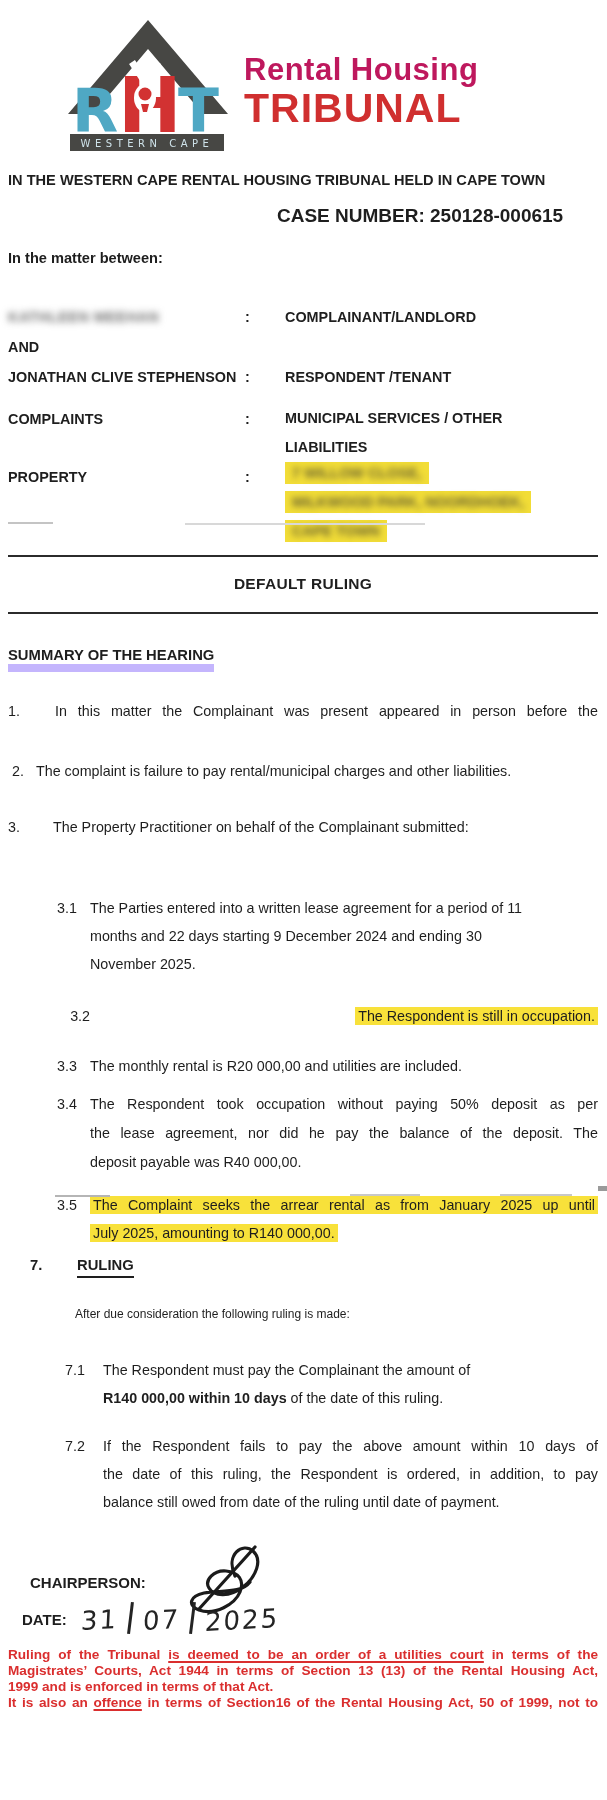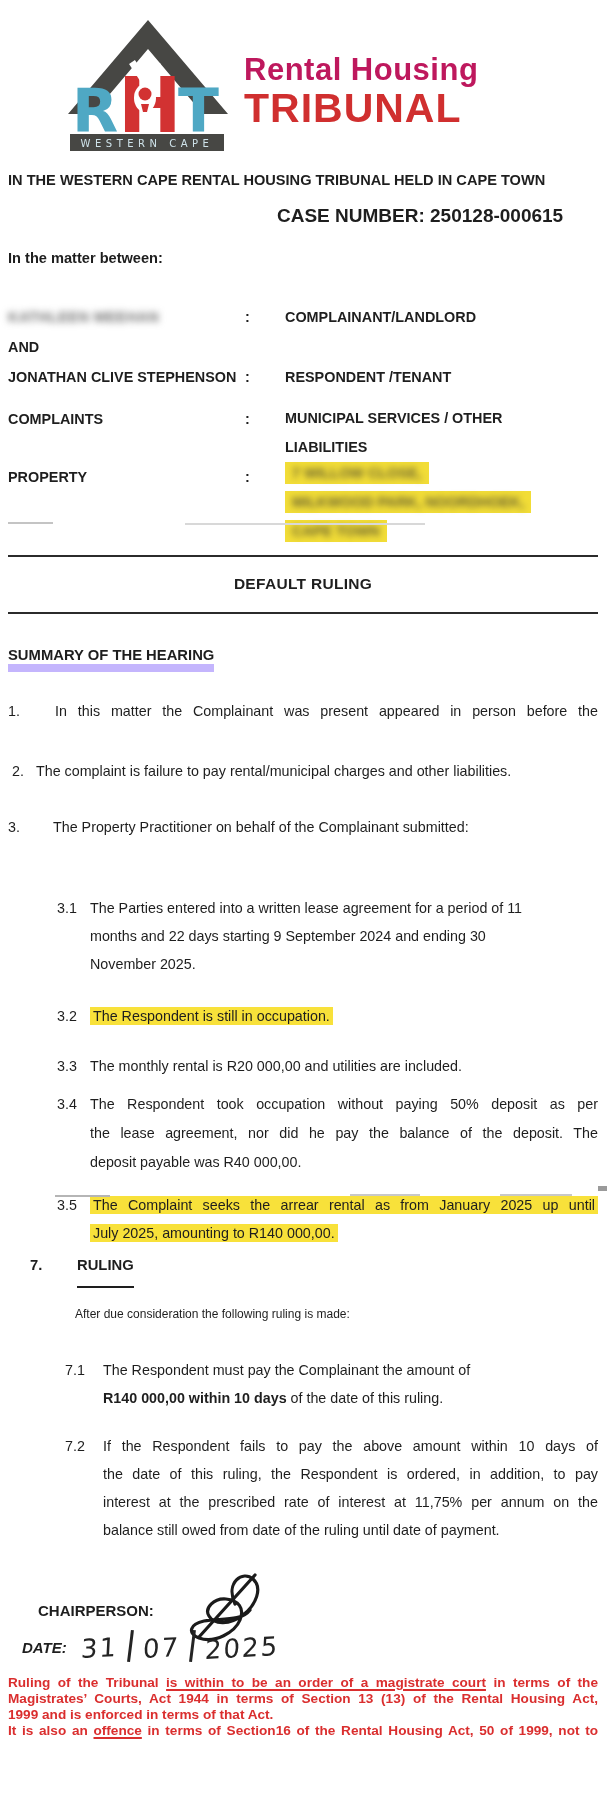--- a/index.html
+++ b/index.html
@@ -49,42 +49,42 @@
   .lvl1c{grid-template-columns:45px 1fr;}
   .sub{margin-left:49px;grid-template-columns:33px 1fr;}
   .sub7{margin-left:57px;grid-template-columns:38px 1fr;}
   .jline{text-align:justify;text-align-last:justify;}
   .lline{text-align:left;}
   .p1{margin-top:32px;}
   .p1 .ptext{text-align:justify;text-align-last:justify;}
   .p2{margin-top:32px;}
   .p3{margin-top:28px;}
   .p3_1{margin-top:53px;}
-  .p3_2{margin-top:24px;}
+  .p3_2{margin-top:24px;text-align:right;}
   .p3_3{margin-top:22px;}
   .p3_4{margin-top:10px;line-height:29px;}
   .p3_5{margin-top:14px;}
   .hl{background:#f8e13a;padding:1px 3px;box-decoration-break:clone;-webkit-box-decoration-break:clone;}
 
   
   .ruling-heading{margin-top:8px;display:grid;grid-template-columns:47px 1fr;font-weight:bold;font-size:14.8px;line-height:21px;margin-left:22px;}
-  .ruling-heading .rh-label span{border-bottom:2px solid #1e1e1e;padding-bottom:13px;}
+  .ruling-heading .rh-label span{border-bottom:2px solid #1e1e1e;padding-bottom:3px;}
   .ruling-intro{margin-top:28px;margin-left:67px;font-size:12px;line-height:20px;}
   .p7_1{margin-top:32px;}
   .p7_2{margin-top:20px;}
   .bseg{font-weight:bold;}
 
   
   .signoff{margin-top:36px;position:relative;height:85px;margin-left:14px;}
-  .chair-label{position:absolute;top:22px;left:16px;font-weight:bold;font-size:15px;}
+  .chair-label{position:absolute;top:22px;left:8px;font-weight:bold;font-size:15px;}
   .date-row{position:absolute;top:50px;left:0;font-weight:bold;font-size:15px;}
   .sig-svg{position:absolute;left:135px;top:-12px;}
   .hw{display:inline-block;font-family:"DejaVu Sans",sans-serif;font-size:26px;font-weight:400;color:#242424;transform:rotate(-3deg) skewX(-6deg);letter-spacing:2px;vertical-align:-4px;}
   .hw-bar{display:inline-block;width:2.5px;height:32px;background:#242424;transform:rotate(7deg);margin:0 7px;vertical-align:-9px;}
-  .date-label{margin-right:10px;font-style:italic;}
+  .date-label{margin-right:10px;}
 
   
   .red-footer{margin-top:10px;font-weight:bold;font-size:13.6px;line-height:16px;color:#da2e2e;}
   .red-footer .jline{text-align:justify;text-align-last:justify;}
   .useg{text-decoration:underline;text-decoration-thickness:2px;text-underline-offset:2px;}
 
   
   .artifact{position:absolute;pointer-events:none;}
 </style>
 </head>
@@ -172,21 +172,21 @@
 
   <div class="para lvl1c p3">
     <span>3.</span>
     <span>The Property Practitioner on behalf of the Complainant submitted:</span>
   </div>
 
   <div class="para sub p3_1">
     <span>3.1</span>
     <span>
       <div class="lline">The Parties entered into a written lease agreement for a period of 11</div>
-      <div class="lline">months and 22 days starting 9 September 2024 and ending 30</div>
+      <div class="lline">months and 22 days starting 9 December 2024 and ending 30</div>
       <div class="lline">November 2025.</div>
     </span>
   </div>
 
   <div class="para sub p3_2">
     <span>3.2</span>
     <span><span class="hl">The Respondent is still in occupation.</span></span>
   </div>
 
   <div class="para sub p3_3">
@@ -224,21 +224,20 @@
       <div class="lline">The Respondent must pay the Complainant the amount of</div>
       <div class="lline"><span class="bseg">R140 000,00 within 10 days</span><span> of the date of this ruling.</span></div>
     </span>
   </div>
 
   <div class="para sub7 p7_2">
     <span>7.2</span>
     <span>
       <div class="jline">If the Respondent fails to pay the above amount within 10 days of</div>
       <div class="jline">the date of this ruling, the Respondent is ordered, in addition, to pay</div>
-      <div class="jline">interest at the prescribed rate of interest at 11,75% per annum on the</div>
       <div class="lline">balance still owed from date of the ruling until date of payment.</div>
     </span>
   </div>
 
   <div class="signoff">
     <div class="chair-label">CHAIRPERSON:</div>
     <svg class="sig-svg" width="115" height="92" viewBox="0 0 115 92">
       <path d="M78 36 C68 14 86 2 96 11 C106 20 99 37 86 47 C73 57 57 57 52 48 C47 40 57 30 69 31 C81 32 88 40 83 52 C78 64 58 76 42 70 C30 65 33 56 47 53 C62 50 84 54 93 42" stroke="#1b1b1b" stroke-width="3.2" fill="none" stroke-linecap="round"></path>
       <path d="M98 7 L42 69" stroke="#1b1b1b" stroke-width="3.2" stroke-linecap="round"></path>
     </svg>
@@ -246,21 +245,21 @@
       <span class="date-label">DATE:</span>
       <span class="hw">31</span>
       <span class="hw-bar"></span>
       <span class="hw">07</span>
       <span class="hw-bar"></span>
       <span class="hw">2025</span>
     </div>
   </div>
 
   <div class="red-footer">
-    <div class="jline"><span>Ruling of the Tribunal </span><span class="useg">is within to be an order of a magistrate court</span><span> in terms of the</span></div>
+    <div class="jline"><span>Ruling of the Tribunal </span><span class="useg">is deemed to be an order of a utilities court</span><span> in terms of the</span></div>
     <div class="jline">Magistrates’ Courts, Act 1944 in terms of Section 13 (13) of the Rental Housing Act,</div>
     <div class="lline">1999 and is enforced in terms of that Act.</div>
     <div class="jline"><span>It is also an </span><span class="useg">offence</span><span> in terms of Section16 of the Rental Housing Act, 50 of 1999, not to</span></div>
 
   </div>
 
   <div class="artifact" style="left:8px;top:512px;width:45px;height:2px;background:#c4c4c4;"></div>
   <div class="artifact" style="left:185px;top:513px;width:240px;height:1.5px;background:#d8d8d8;"></div>
   <div class="artifact" style="left:55px;top:1185px;width:55px;height:2px;background:#b5b5b5;"></div>
   <div class="artifact" style="left:350px;top:1184px;width:70px;height:1.5px;background:#c8c8c8;"></div>

